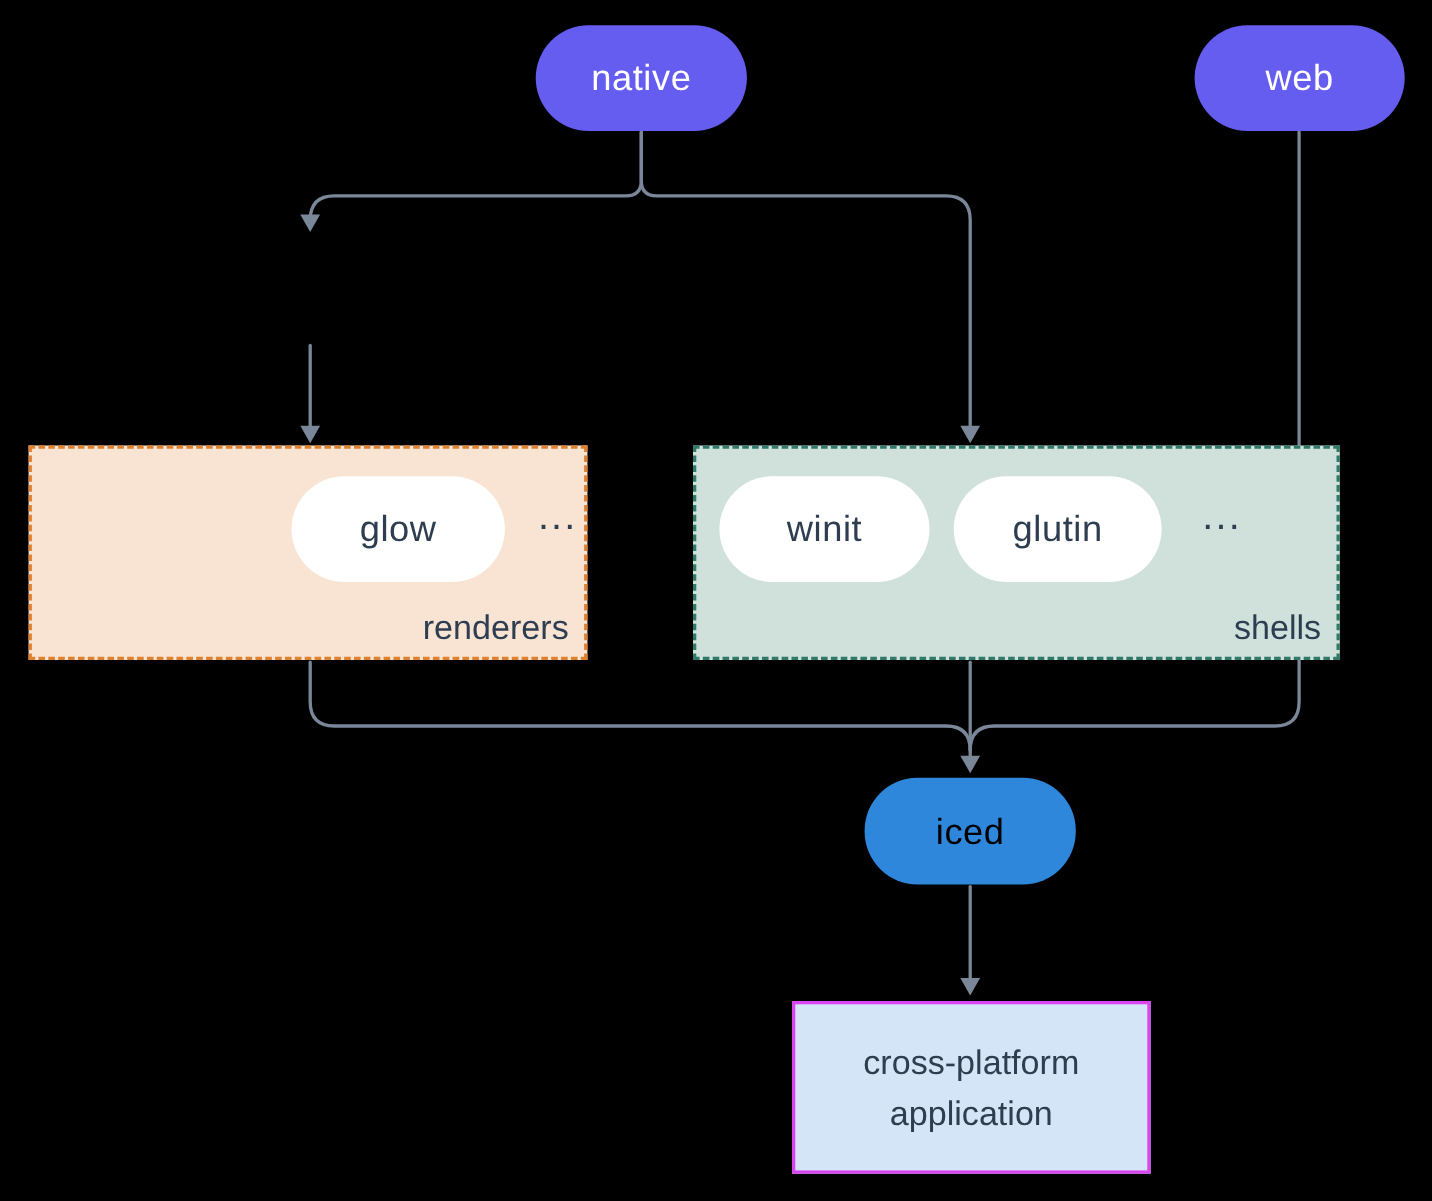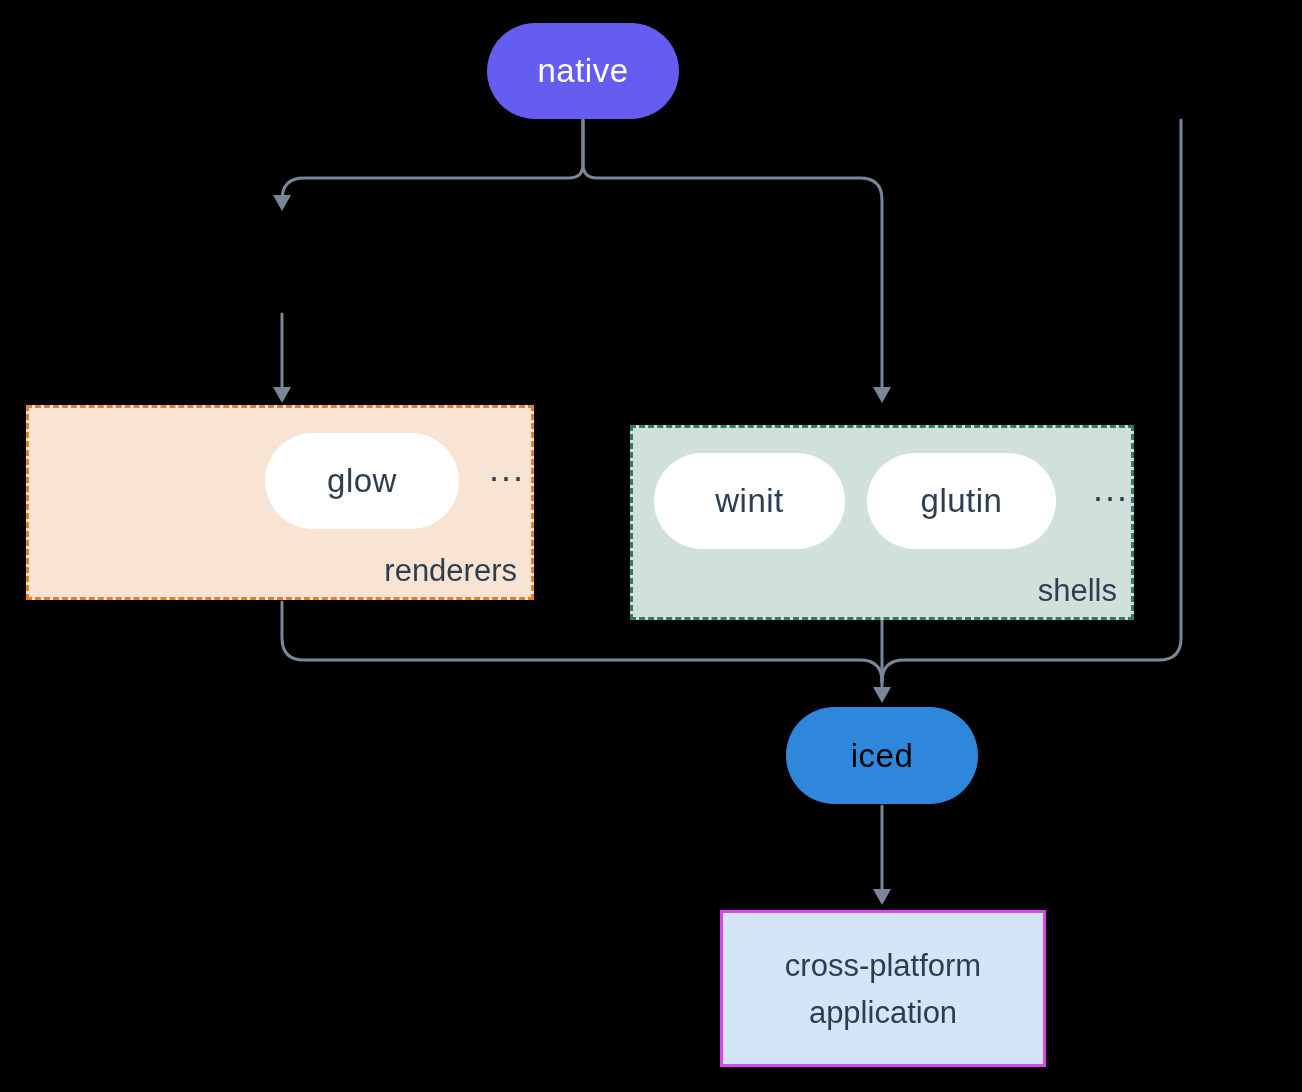--- a/index.html
+++ b/index.html
@@ -46,24 +46,23 @@
     box-sizing: border-box;
     width: 508px;
     height: 195px;
   }
   #group-renderers {
     left: 26px; top: 405px; width: 508px;
     background: #F9E4D4;
     border: 3px dashed #DF812F;
   }
   #group-shells {
-    left: 630px; top: 405px; width: 504px;
+    left: 630px; top: 405px; width: 588px;
     background: #D0E1DC;
     border: 3px dashed #2F7A6B;
-    margin-top: 20px;
   }
   .group .pill { height: 96px; top: 25px; }
   #node-wgpu   { left: 21px;  width: 192px; }
   #node-glow   { left: 236px; width: 194px; }
   #node-winit  { left: 21px;  width: 191px; }
   #node-glutin { left: 234px; width: 189px; text-align: right; }
   .ellipsis {
     position: absolute;
     top: 40px;
     left: 448px;
@@ -125,20 +124,23 @@
       <polygon points="273,387 291,387 282,403"></polygon>
       <polygon points="873,687 891,687 882,703"></polygon>
       <polygon points="873,889 891,889 882,905"></polygon>
     </g>
   </svg>
 
   <div id="node-native" class="pill purple">
     <span>native</span>
   </div>
 
+  <div id="node-web" class="pill purple">
+    <span>web</span>
+  </div>
 
 
   <div id="group-renderers" class="group">
     <div id="node-glow" class="pill white">
       <span>glow</span>
     </div>
     <span class="ellipsis">...</span>
     <span class="group-label">renderers</span>
   </div>
 

